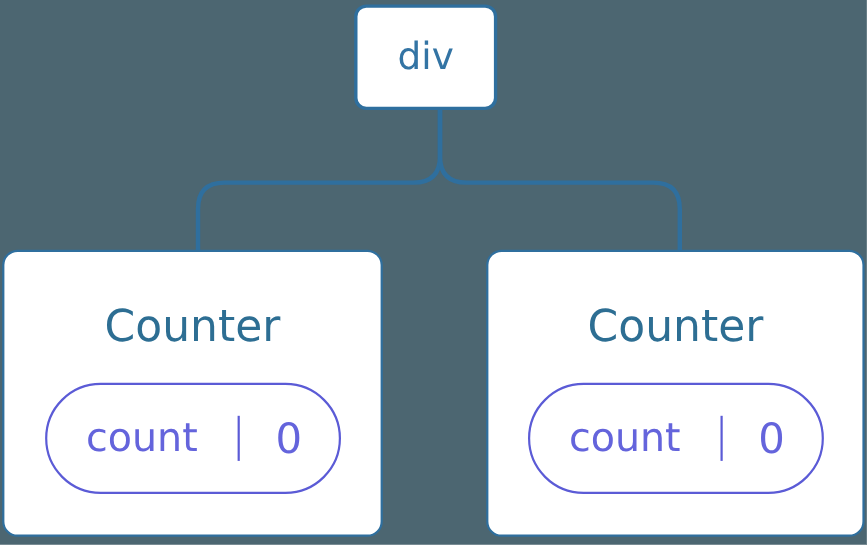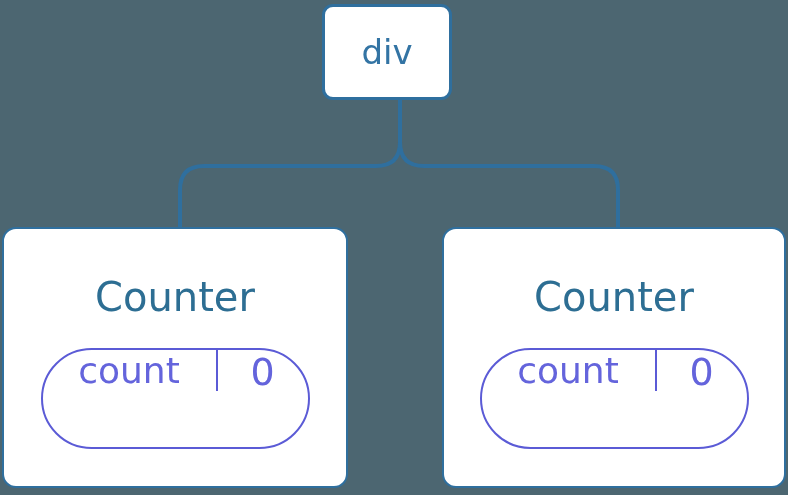--- a/index.html
+++ b/index.html
@@ -65,21 +65,21 @@
     color: var(--title-text, #2D6E93);
   }
   .pill {
     margin-top: 28px;
     width: 269px;
     height: 101px;
     box-sizing: border-box;
     border: 2px solid var(--pill-border, #5B5BD6);
     border-radius: 60px;
     display: flex;
-    align-items: flex-start;
+    align-items: center;
     background: transparent;
   }
   .pill-key {
     width: 173px;
     display: flex;
     align-items: center;
     justify-content: center;
     border-right: 2px solid var(--pill-border, #5B5BD6);
     font-size: 36px;
     color: var(--pill-text, #6464DC);

